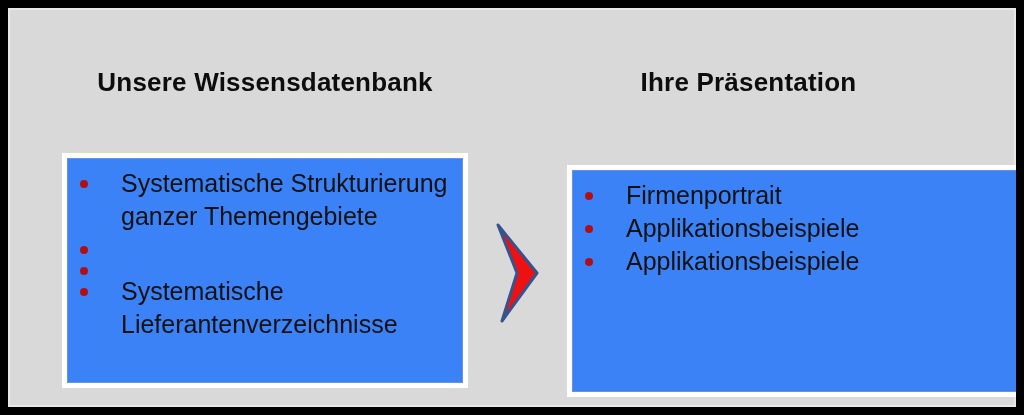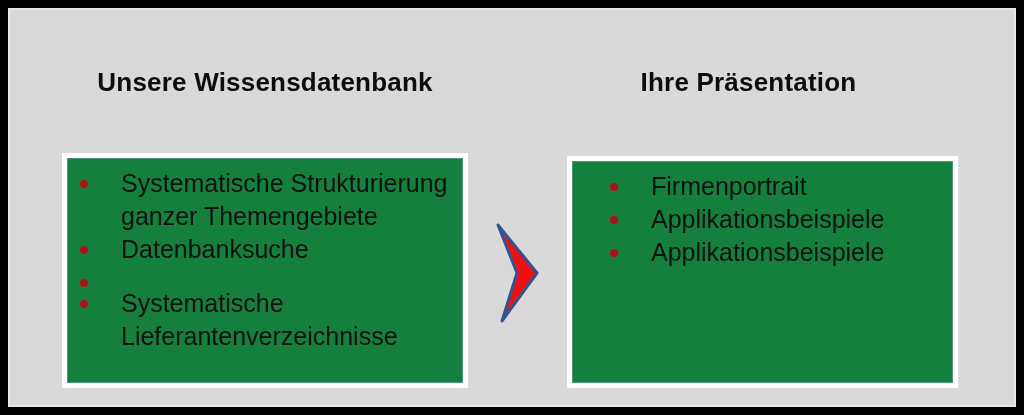--- a/index.html
+++ b/index.html
@@ -29,27 +29,27 @@
     font-weight: 700;
     color: #0D0D0D;
     line-height: 32px;
     letter-spacing: 0.2px;
   }
   .heading-left  { left: 54px;  top: 58px; width: 406px; }
   .heading-right { left: 545px; top: 58px; width: 391px; }
   .panel {
     position: absolute;
     box-sizing: border-box;
-    background: #15803d;
+    background: #3b82f6;
     border: 5px solid #FFFFFF;
     outline: 1px solid rgba(150,170,205,0.45);
     outline-offset: -6px;
   }
   .panel-left  { left: 54px;  top: 145px; width: 406px; height: 235px; }
-  .panel-right { left: 559px; top: 148px; width: 391px; height: 232px; padding-left: 25px; }
+  .panel-right { left: 559px; top: 157px; width: 456px; height: 232px; }
   ul.bullets {
     list-style: none;
     margin: 0;
     padding: 9px 8px 0 13px;
   }
   li.bullet-item {
     display: flex;
     align-items: flex-start;
   }
   .dot {
@@ -85,21 +85,20 @@
   <div class="heading heading-right">Ihre Präsentation</div>
 
   <div class="panel panel-left">
     <ul class="bullets">
       <li class="bullet-item">
         <span class="dot"></span>
         <span class="item-text">Systematische Strukturierung ganzer Themengebiete</span>
       </li>
       <li class="bullet-item">
         <span class="dot"></span>
-        <span class="item-text">Datenbanksuche</span>
       </li>
       <li class="bullet-item">
         <span class="dot"></span>
       </li>
       <li class="bullet-item">
         <span class="dot"></span>
         <span class="item-text">Systematische Lieferantenverzeichnisse</span>
       </li>
     </ul>
   </div>

